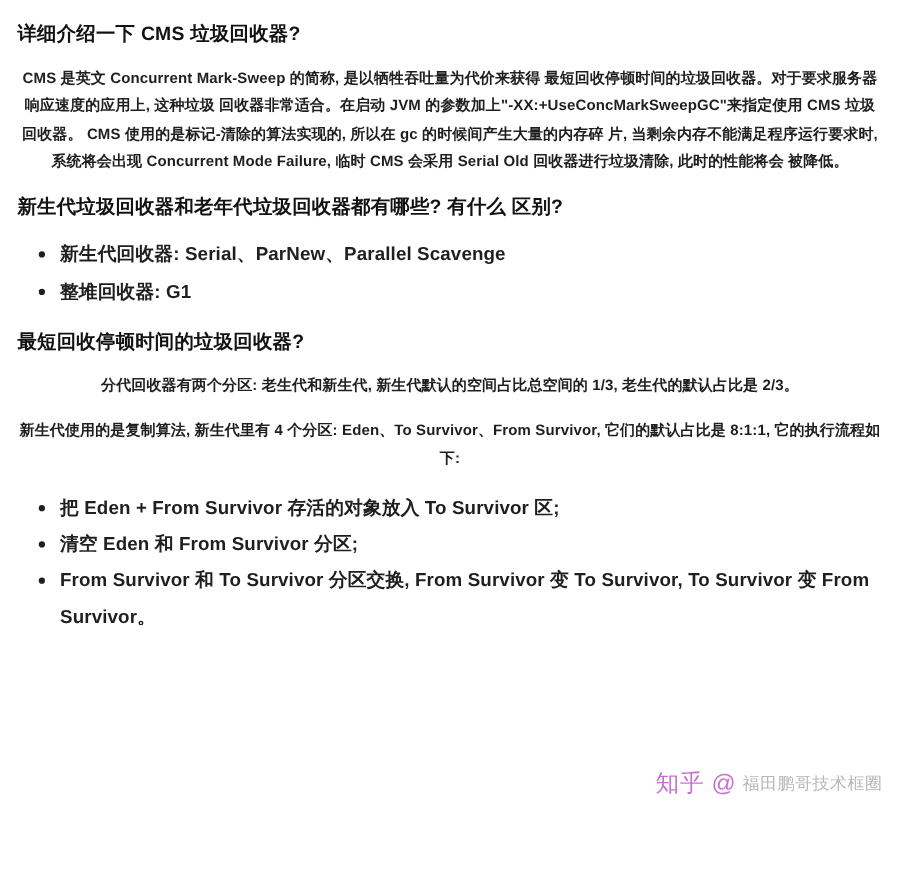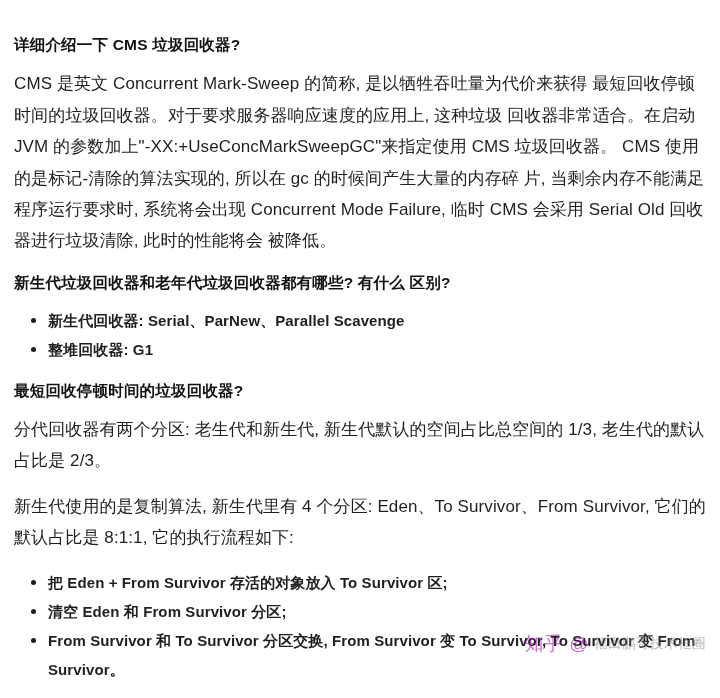--- a/index.html
+++ b/index.html
@@ -13,37 +13,37 @@
     font-family: "Liberation Sans", sans-serif;
     color: #1a1a1a;
     overflow: hidden;
   }
   .page {
     position: relative;
     width: 720px;
     height: 650px;
     padding: 10px 14px 0 14px;
     box-sizing: border-box;
-    margin-top: 17px;
   }
   h2.section-title {
     font-size: 15.5px;
     font-weight: bold;
     color: #121212;
     margin: 6px 0 12px 0;
     line-height: 1.5;
     letter-spacing: 0.2px;
   }
   p.para {
-    font-size: 17px;
+    font-size: 12px;
     line-height: 1.85;
     color: #1f1f1f;
     margin: 0 0 14px 0;
-    text-align: left;
+    text-align: center;
     letter-spacing: 0.1px;
+    font-weight: bold;
   }
   ul.bullets {
     margin: 2px 0 14px 0;
     padding-left: 32px;
     list-style: none;
     font-weight: bold;
   }
   ul.bullets li {
     font-size: 15px;
     line-height: 1.95;

